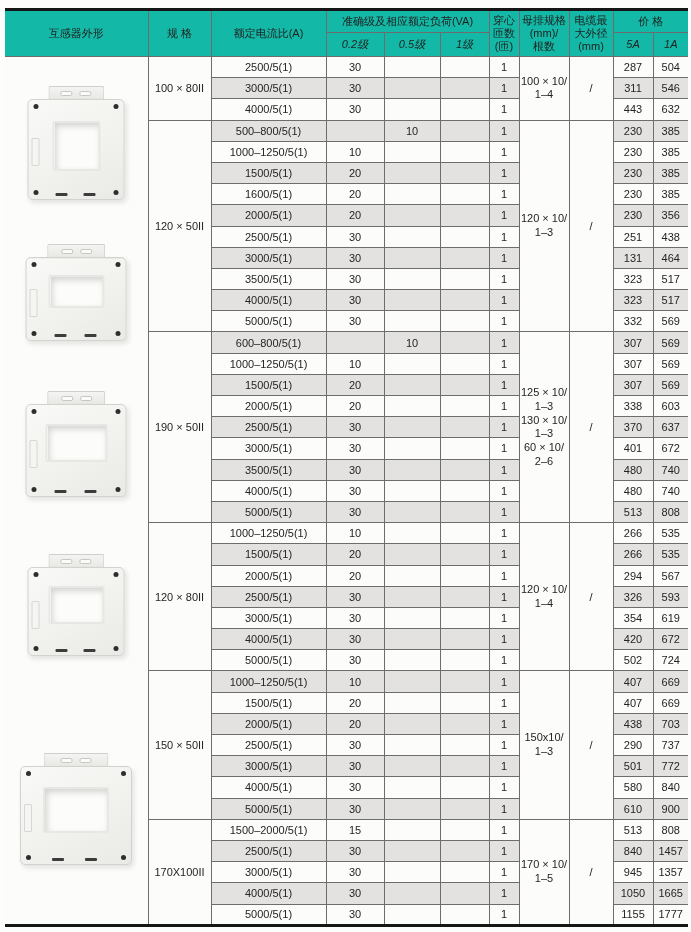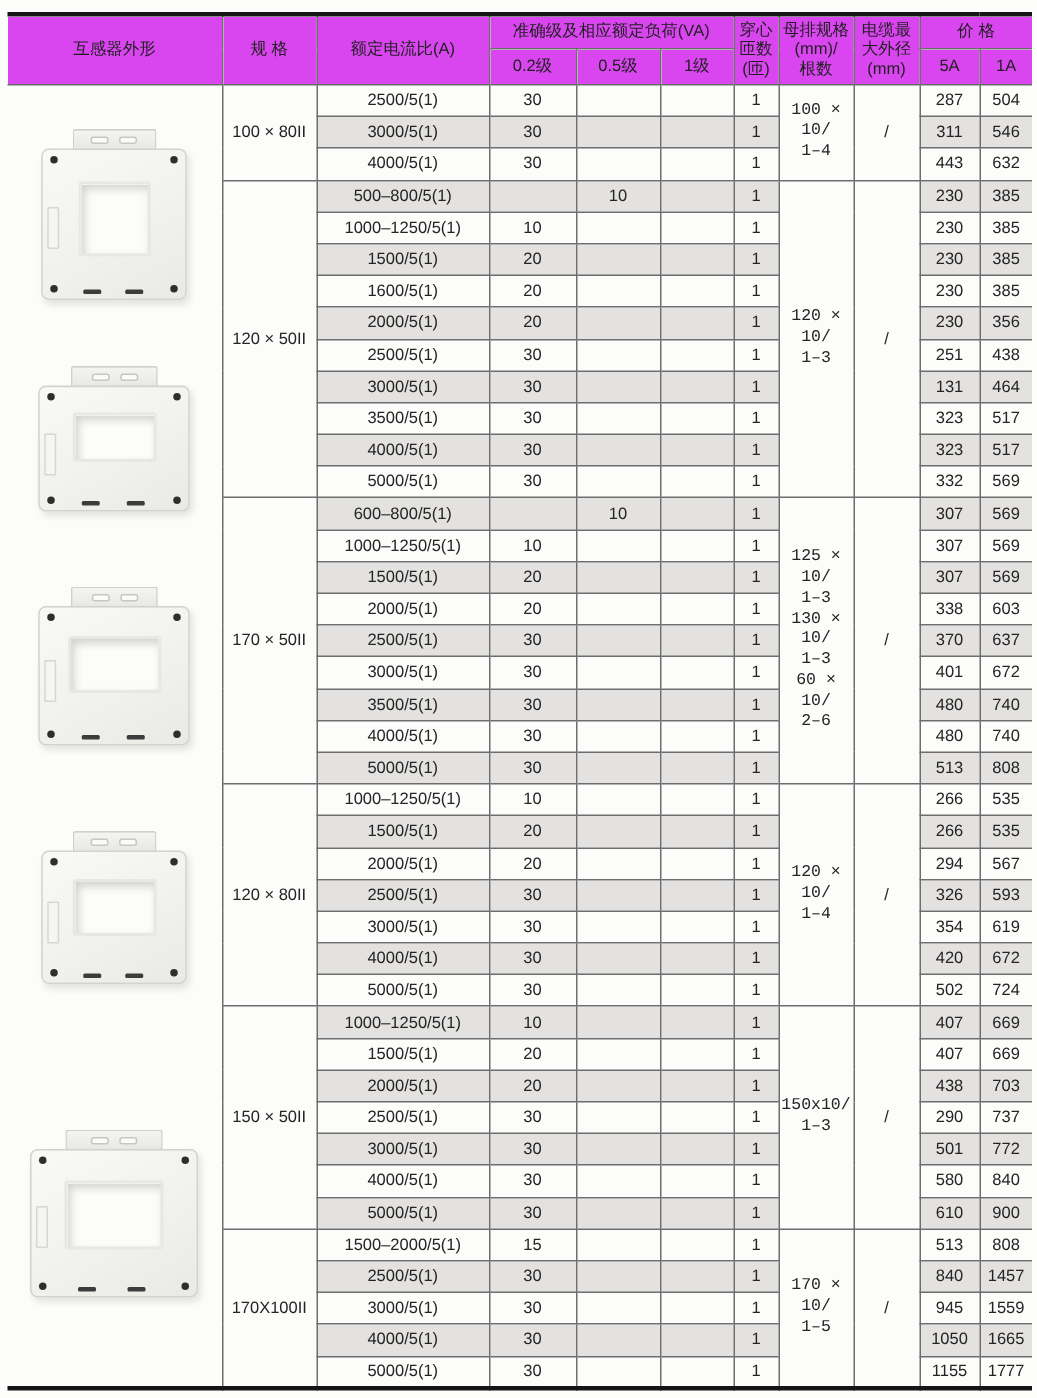--- a/index.html
+++ b/index.html
@@ -21,38 +21,38 @@
     border-right: hidden;
   }
   .spec th, .spec td {
     border: 1px solid #6d6d6d;
     text-align: center;
     vertical-align: middle;
     font-weight: normal;
     overflow: hidden;
   }
   .spec thead th {
-    background: #d946ef;
+    background: #14b8a6;
     font-size: 11px;
     line-height: 1.2;
     color: #1f1f1f;
   }
   .spec thead tr:first-child th { height: 23px; }
-  .spec thead tr:last-child  th { height: 24px; }
+  .spec thead tr:last-child  th { height: 24px; font-style: italic; }
   th.pre, td.pre { white-space: pre-line; }
   th.small { font-size: 10px; line-height: 1.18; }
 
   .spec tbody td {
     font-size: 11px;
     height: 21.2px;
     background: #fcfcfb;
     padding: 0 1px;
   }
   .spec tbody td.alt { background: #e3e2e0; }
-  td.busbar-cell { font-size: 10.5px; line-height: 1.25; background: #fcfcfb; font-family: Liberation Mono, monospace; }
+  td.busbar-cell { font-size: 10.5px; line-height: 1.25; background: #fcfcfb; }
   td.cable-cell  { background: #fcfcfb; }
   td.spec-cell   { background: #fcfcfb; font-size: 11px; margin-left: 46px; }
 
   
   td.shape-cell { position: relative; background: #fdfdfc; padding: 0; }
 
   .ct-photo { position: absolute; left: 50%; transform: translateX(-50%); }
   .ct-photo-1 { top: 29px;  width: 97px;  height: 114px; }
   .ct-photo-2 { top: 187px; width: 101px; height: 97px;  }
   .ct-photo-3 { top: 334px; width: 101px; height: 106px; }
@@ -346,21 +346,21 @@
       <tr>
         <td class="ratio-cell">5000/5(1)</td>
         <td class="acc-cell">30</td>
         <td class="acc-cell"></td>
         <td class="acc-cell"></td>
         <td class="turns-cell">1</td>
         <td class="price-cell">332</td>
         <td class="price-cell">569</td>
       </tr>
       <tr>
-        <td class="spec-cell" rowspan="9">170 × 50II</td>
+        <td class="spec-cell" rowspan="9">190 × 50II</td>
         <td class="ratio-cell alt">600–800/5(1)</td>
         <td class="acc-cell alt"></td>
         <td class="acc-cell alt">10</td>
         <td class="acc-cell alt"></td>
         <td class="turns-cell alt">1</td>
         <td class="busbar-cell pre" rowspan="9">125 × 10/
 1–3
 130 × 10/
 1–3
 60 × 10/
@@ -597,21 +597,21 @@
         <td class="price-cell alt">840</td>
         <td class="price-cell alt">1457</td>
       </tr>
       <tr>
         <td class="ratio-cell">3000/5(1)</td>
         <td class="acc-cell">30</td>
         <td class="acc-cell"></td>
         <td class="acc-cell"></td>
         <td class="turns-cell">1</td>
         <td class="price-cell">945</td>
-        <td class="price-cell">1559</td>
+        <td class="price-cell">1357</td>
       </tr>
       <tr>
         <td class="ratio-cell alt">4000/5(1)</td>
         <td class="acc-cell alt">30</td>
         <td class="acc-cell alt"></td>
         <td class="acc-cell alt"></td>
         <td class="turns-cell alt">1</td>
         <td class="price-cell alt">1050</td>
         <td class="price-cell alt">1665</td>
       </tr>

